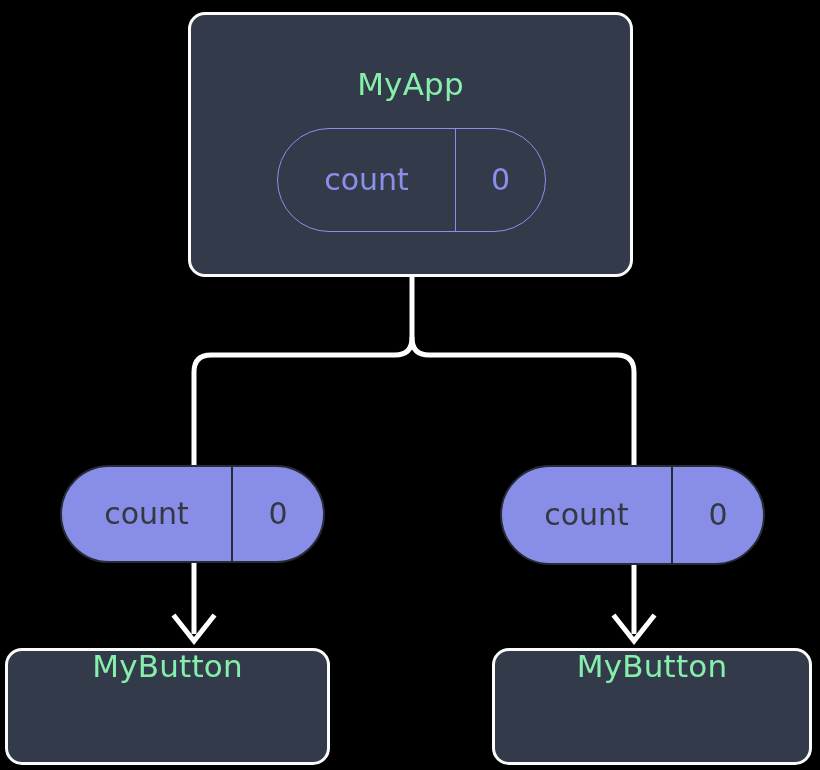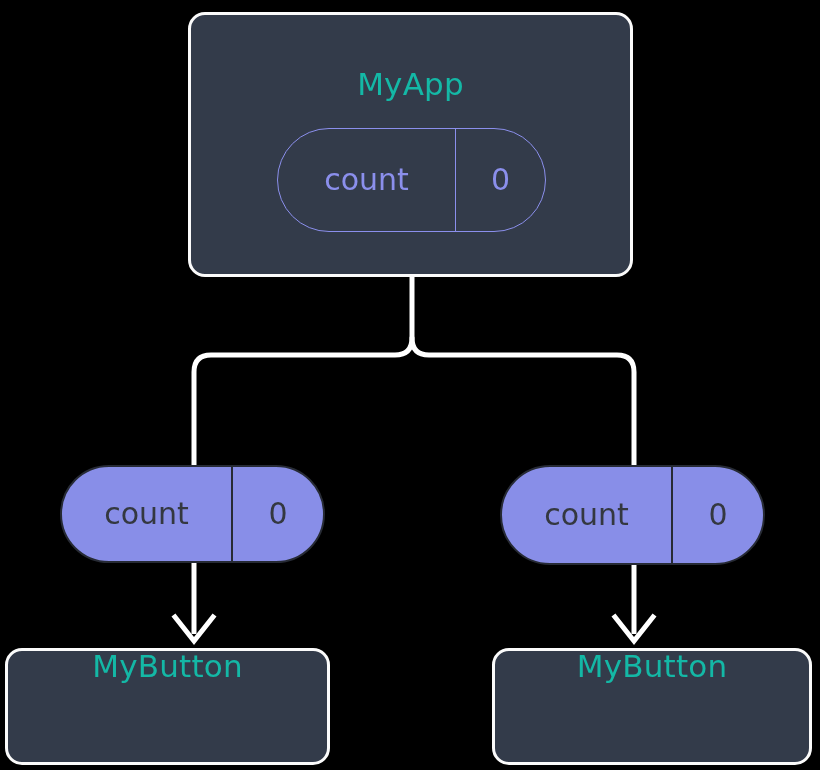--- a/index.html
+++ b/index.html
@@ -37,21 +37,21 @@
     border: 3px solid #fbfbfb;
     border-radius: 17px;
     display: flex;
     justify-content: center;
   }
   .node-box.root {
     align-items: flex-start;
     justify-content: center;
   }
   .node-title {
-    color: #14b8a6;
+    color: #86efac;
     font-size: 31px;
     font-weight: 400;
     letter-spacing: 0.2px;
     line-height: 1;
     white-space: nowrap;
   }
   .root .node-title {
     margin-top: 54px;
   }
 

